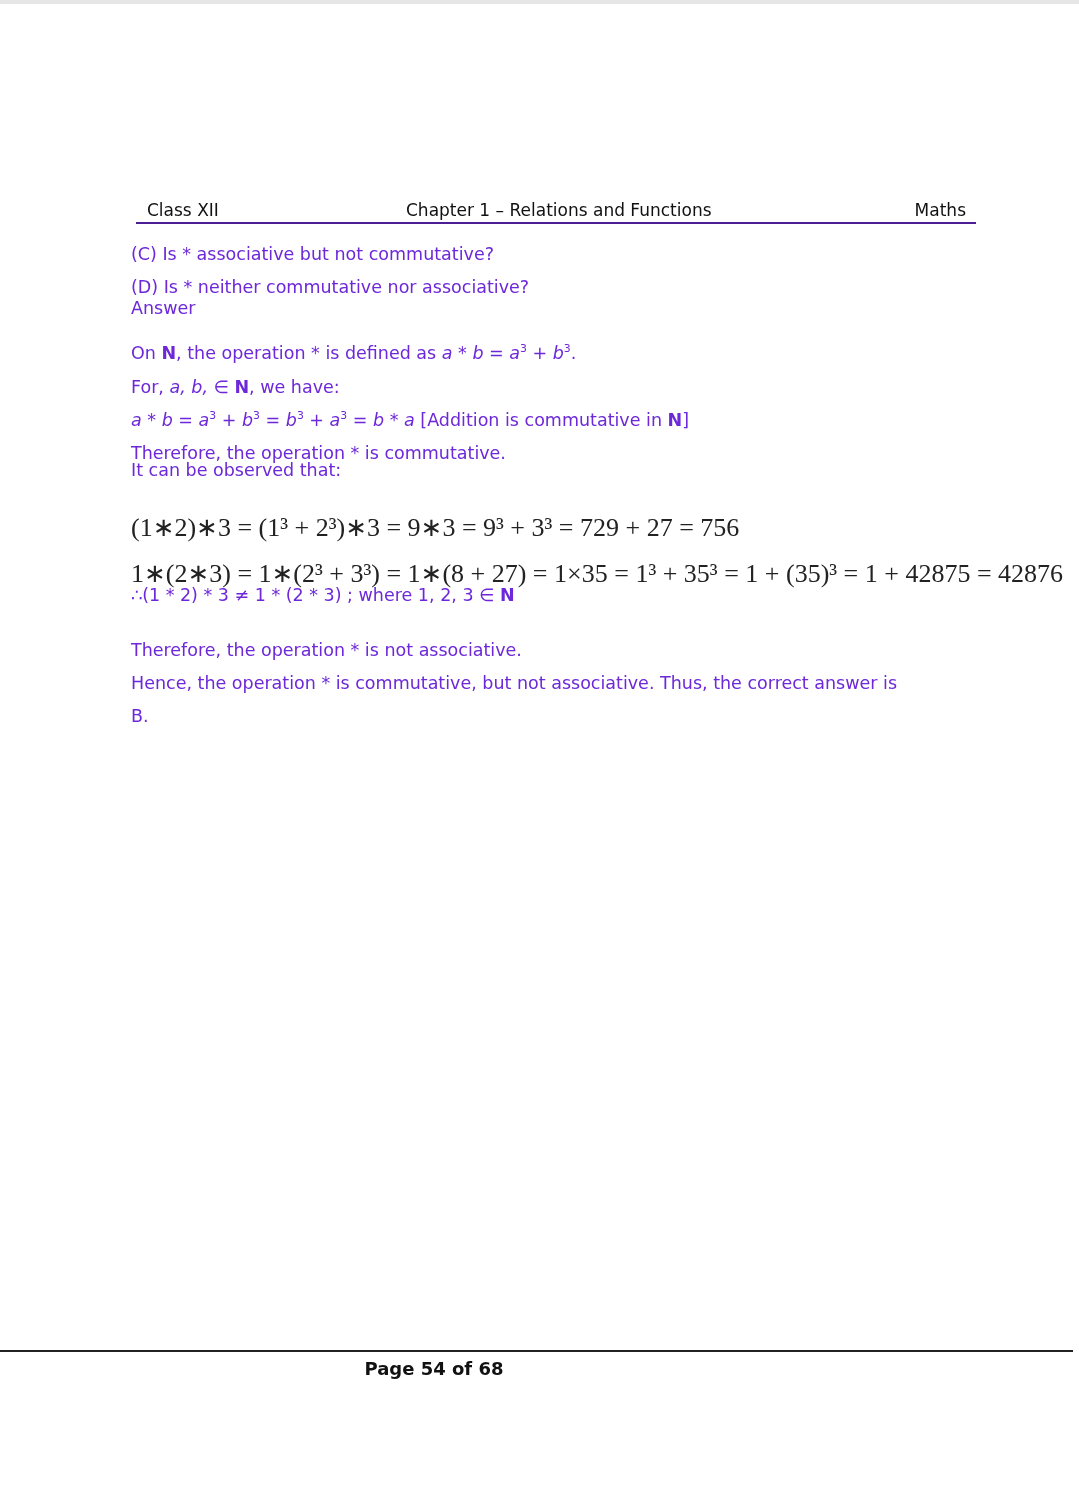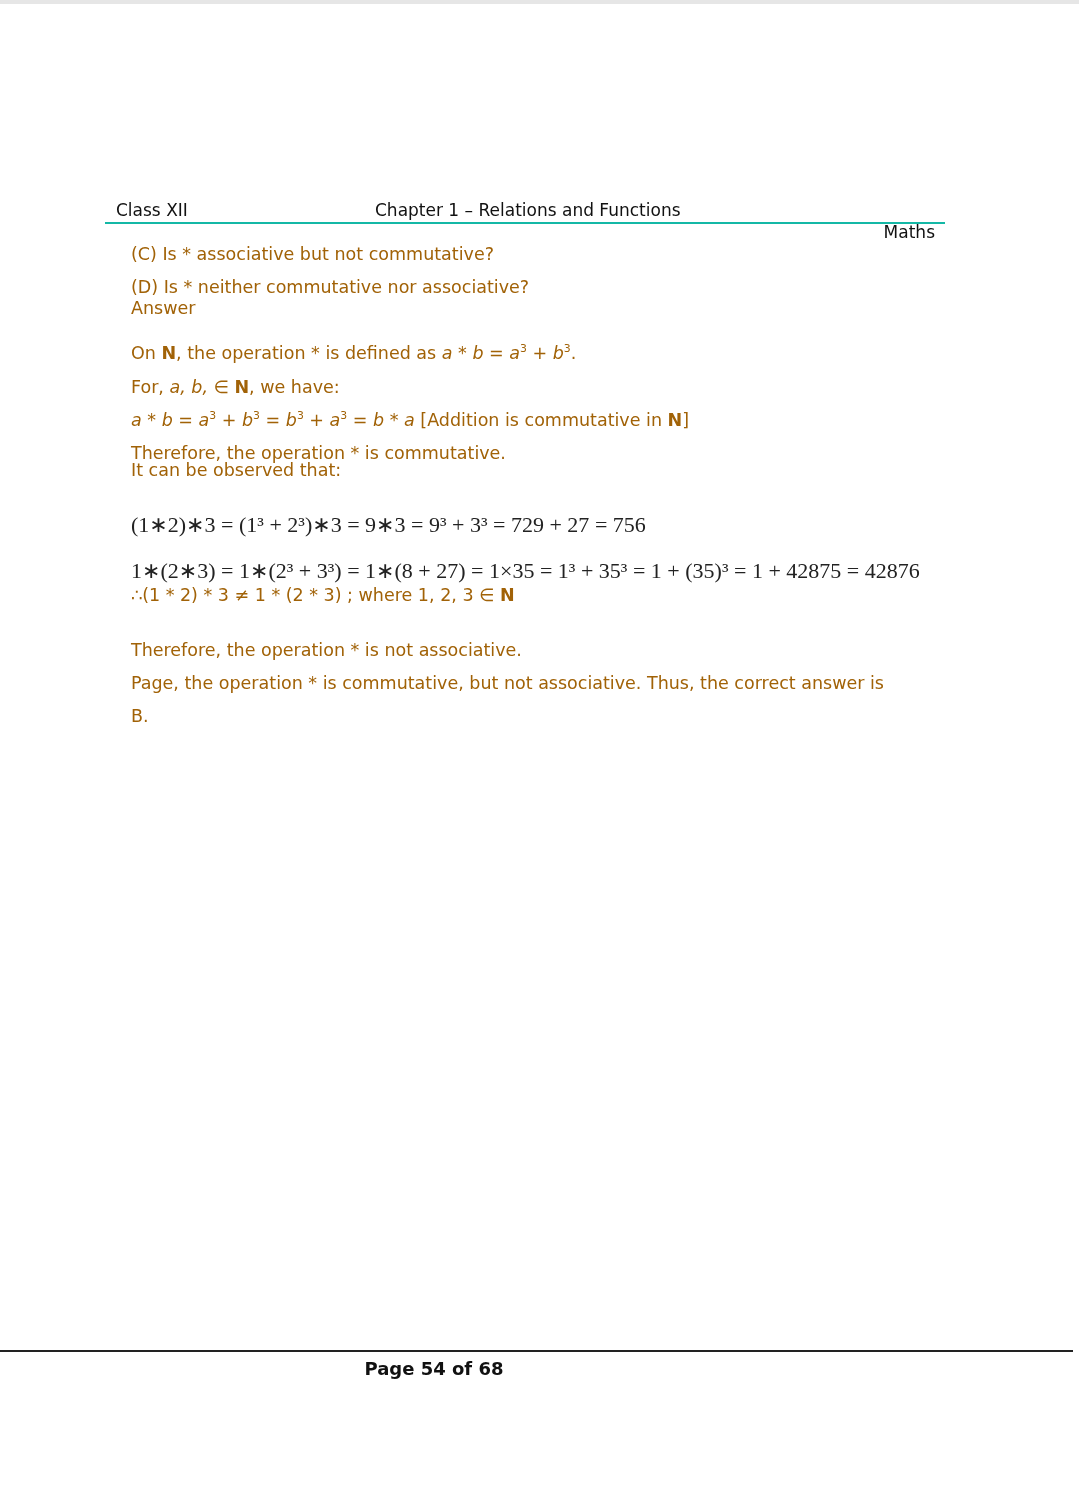--- a/index.html
+++ b/index.html
@@ -1,27 +1,27 @@
 <!DOCTYPE html>
 <html><head>
 <meta charset="utf-8">
 <style>
   html, body { margin: 0; padding: 0; }
   body {
     width: 1079px; height: 1510px; position: relative; background: #ffffff;
     font-family: "DejaVu Sans", sans-serif; color: #111; overflow: hidden;
   }
   .topbar { position: absolute; left: 0; top: 0; width: 1079px; height: 4px; background: #e6e6e6; }
-  .header { position: absolute; left: 105px; top: 198px; width: 840px; height: 24px; border-bottom: 2px solid #14b8a6; }
+  .header { position: absolute; left: 136px; top: 198px; width: 840px; height: 24px; border-bottom: 2px solid #4c1d95; }
   .header span { position: absolute; top: 2px; font-size: 17px; color: #111; }
   .h-left { left: 11px; }
   .h-center { left: 254px; margin-left: 16px; }
-  .h-right { right: 10px; margin-top: 22px; }
-  .line { position: absolute; left: 131px; font-size: 17.5px; white-space: nowrap; color: #a16207; }
-  .math { font-family: "Liberation Serif", serif; font-size: 22px; color: #222; }
+  .h-right { right: 10px; }
+  .line { position: absolute; left: 131px; font-size: 17.5px; white-space: nowrap; color: #6d28d9; }
+  .math { font-family: "Liberation Serif", serif; font-size: 26px; color: #222; }
   .footer-rule { position: absolute; left: 0; top: 1350px; width: 1073px; height: 2px; background: #222; }
   .footer { position: absolute; left: 0; top: 1358px; width: 868px; text-align: center; font-size: 18px; font-weight: bold; }
   sup { font-size: 62%; line-height: 0; }
   i { font-style: italic; }
   b { font-weight: bold; }
 </style>
 </head>
 <body>
 
 <div class="topbar"></div>
@@ -57,17 +57,17 @@
 
 <div class="line math" style="top:558px">
   <span>1∗(2∗3)</span> = <span>1∗(2³ + 3³)</span> = <span>1∗(8 + 27)</span> = <span>1×35</span> = <span>1³ + 35³</span> = <span>1 + (35)³</span> = <span>1 + 42875</span> = <span>42876</span>
 </div>
 
 <div class="line" style="top:585px">
   <span>∴(1 * 2) * 3 ≠ 1 * (2 * 3) ; where 1, 2, 3 ∈ </span><b>N</b>
 </div>
 
 <div class="line" style="top:640px">Therefore, the operation * is not associative.</div>
-<div class="line" style="top:673px">Page, the operation * is commutative, but not associative. Thus, the correct answer is</div>
+<div class="line" style="top:673px">Hence, the operation * is commutative, but not associative. Thus, the correct answer is</div>
 <div class="line" style="top:706px">B.</div>
 
 <div class="footer-rule"></div>
 <div class="footer">Page 54 of 68</div>
 
 </body></html>

